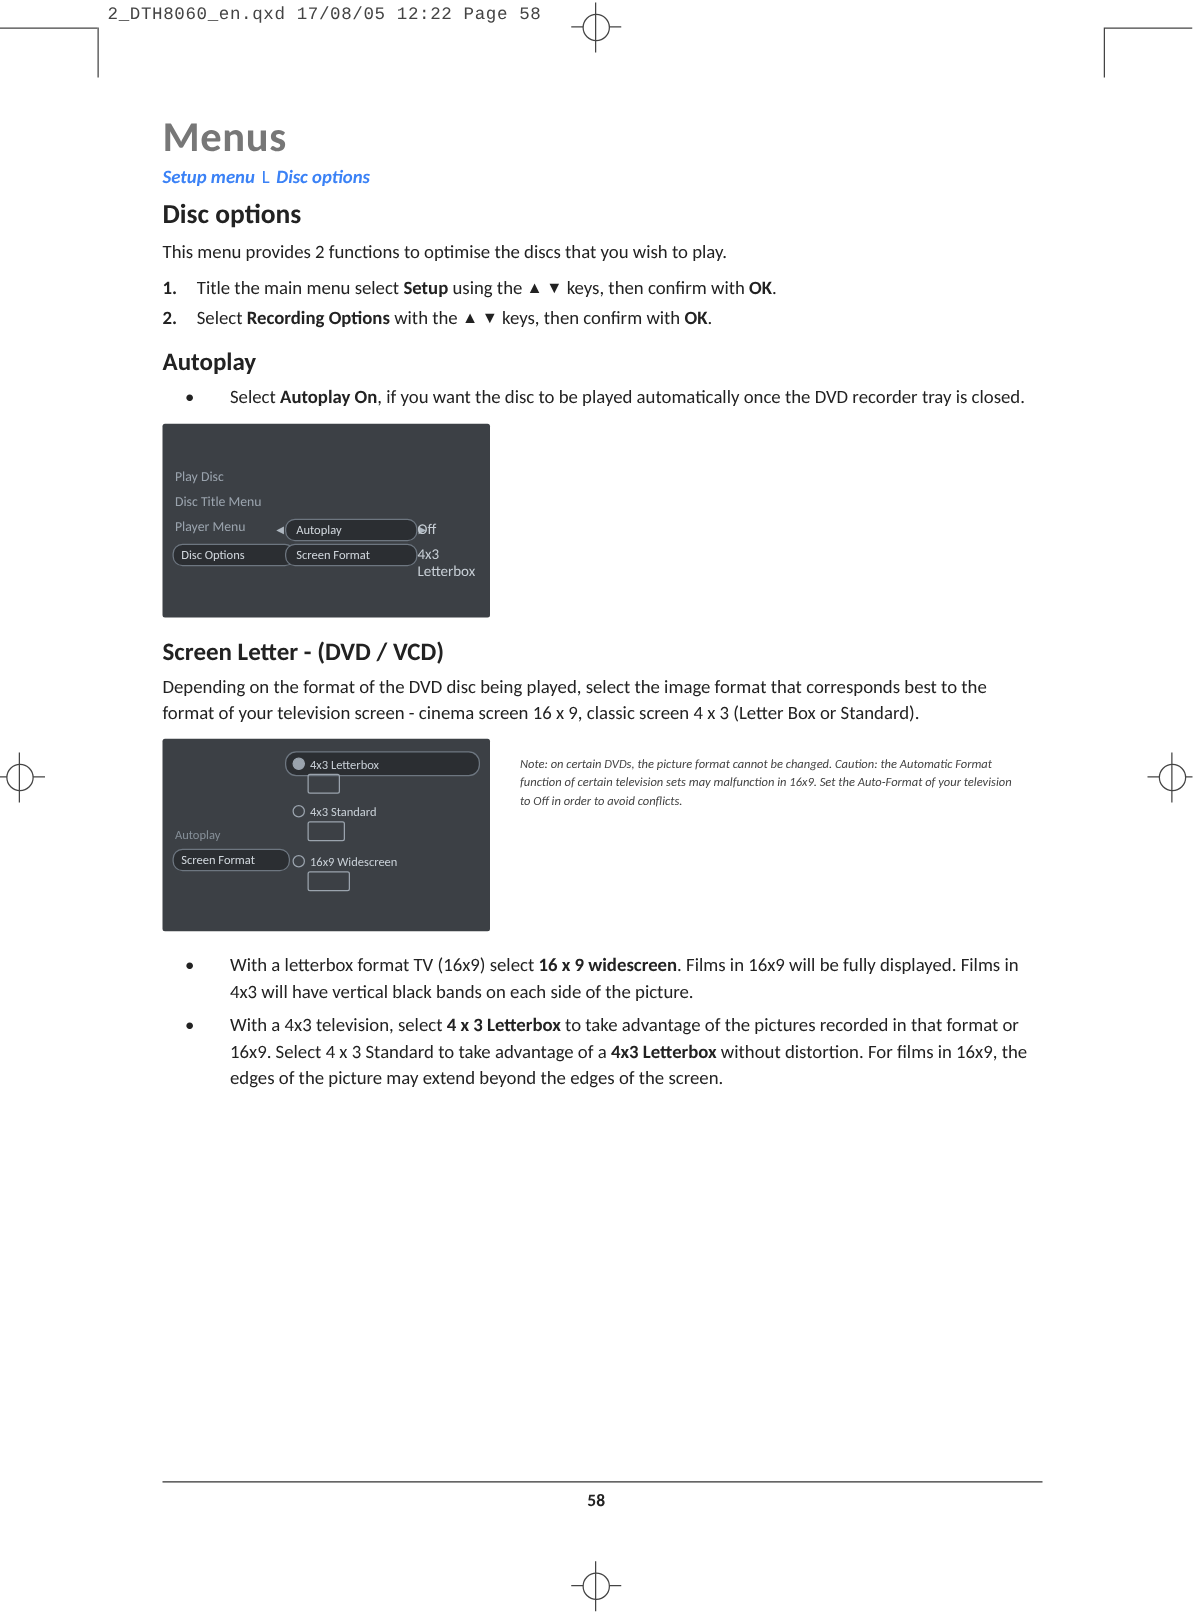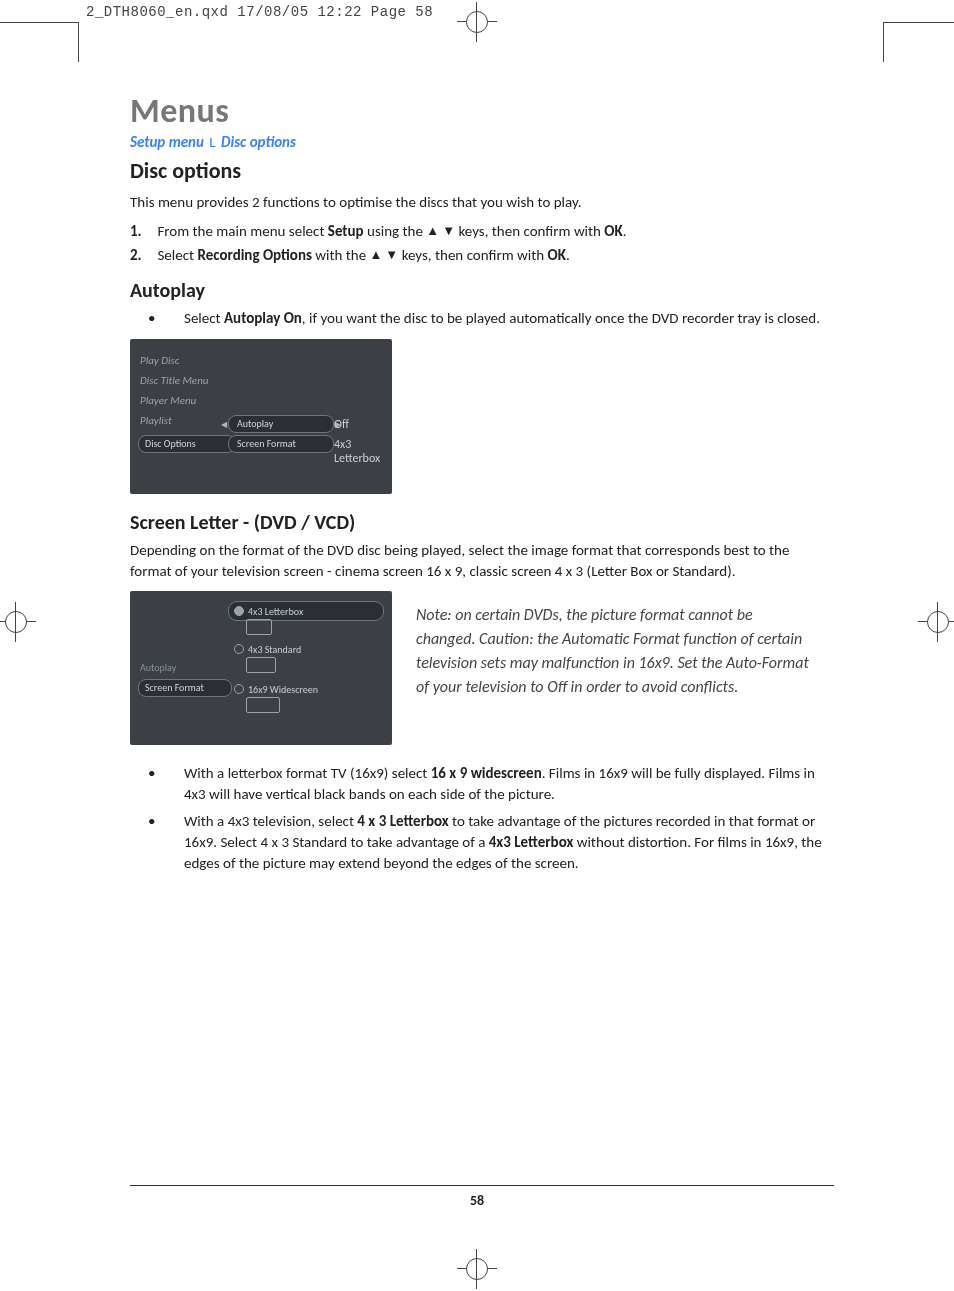--- a/index.html
+++ b/index.html
@@ -108,21 +108,21 @@
   
   .shot {
     background: #3c4045;
     border-radius: 2px;
     position: relative;
     overflow: hidden;
     font-size: 11px;
     color: #9aa3ad;
   }
   .shot1 { width: 262px; height: 155px; margin: 8px 0 16px 0; }
-  .shot1 .menu { position: absolute; top: 12px; left: 10px; line-height: 20px; font-style: italic; }
+  .shot1 .menu { position: absolute; top: 33px; left: 10px; line-height: 20px; }
   .shot1 .menu div { padding: 0 0; }
   .shot1 .hl { position: absolute; left: 8px; top: 96px; width: 90px; height: 16px;
                background: #2b2e32; border: 1px solid #6d7680; border-radius: 8px;
                color: #d0d6dc; font-size: 10px; line-height: 16px; padding-left: 6px; }
   .shot1 .opt { position: absolute; left: 98px; width: 96px; height: 16px;
                 background: #2b2e32; border: 1px solid #6d7680; border-radius: 8px;
                 color: #d0d6dc; font-size: 10px; line-height: 16px; padding-left: 8px; }
   .shot1 .opt.a { top: 76px; }
   .shot1 .opt.b { top: 96px; }
   .shot1 .opt.a::before { content: "◀"; position: absolute; left: -8px; font-size: 8px; color: #aeb7c0; }
@@ -148,21 +148,21 @@
                   border: 1px solid #9aa3ad; border-radius: 2px; }
   .shot2 .t1 { top: 28px; width: 24px; }
   .shot2 .t2 { top: 66px; }
   .shot2 .t3 { top: 106px; width: 32px; }
   .shot2 .selbox { position: absolute; left: 98px; top: 10px; width: 154px; height: 18px;
                    border: 1px solid #6d7680; border-radius: 9px; background: #2b2e32; }
 
   .note {
     font-style: italic;
     color: #444;
-    font-size: 16px;
+    font-size: 10px;
     line-height: 1.5;
     max-width: 398px;
     margin-top: 12px;
   }
 
   .footer-rule {
     position: absolute;
     left: 130px;
     width: 704px;
     top: 1185px;
@@ -212,21 +212,21 @@
       <span class="sep">L</span>
       <span>Disc options</span>
     </div>
 
     <h2>Disc options</h2>
     <p>This menu provides 2 functions to optimise the discs that you wish to play.</p>
 
     <ul class="numlist">
       <li>
         <span class="n">1.</span>
-        <span>From the main menu select </span><strong>Setup</strong><span> using the  </span><span class="arrow">▲  ▼</span><span> keys, then confirm with </span><strong>OK</strong><span>.</span>
+        <span>Title the main menu select </span><strong>Setup</strong><span> using the  </span><span class="arrow">▲  ▼</span><span> keys, then confirm with </span><strong>OK</strong><span>.</span>
       </li>
       <li>
         <span class="n">2.</span>
         <span>Select </span><strong>Recording Options</strong><span> with the  </span><span class="arrow">▲  ▼</span><span>  keys, then confirm with </span><strong>OK</strong><span>.</span>
       </li>
     </ul>
 
     <h3>Autoplay</h3>
     <ul class="bulletlist">
       <li>

